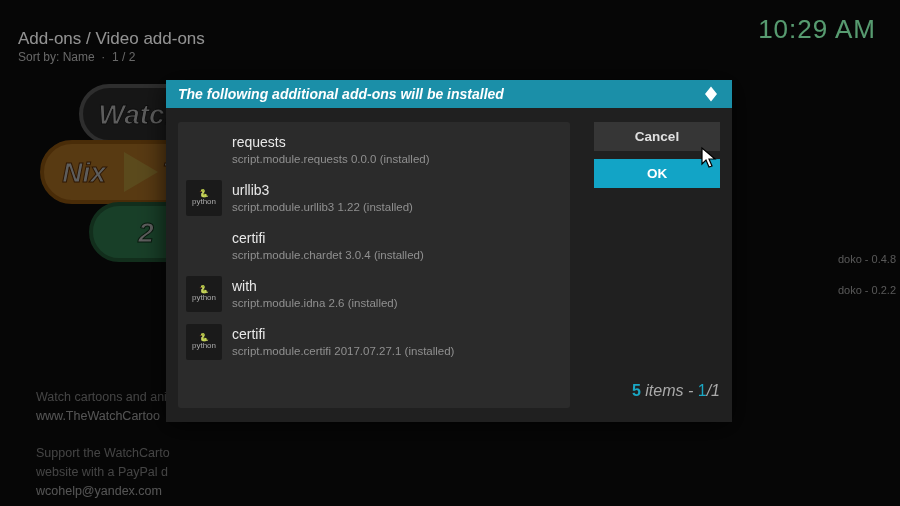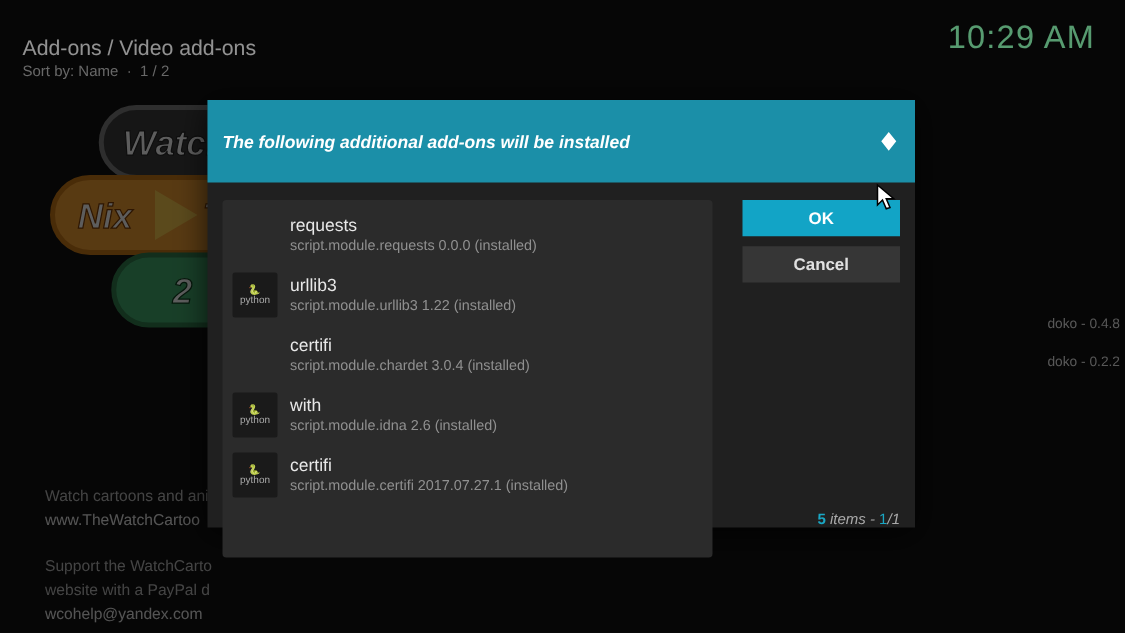--- a/index.html
+++ b/index.html
@@ -14,39 +14,39 @@
   .tile { position: relative; width: 190px; height: 190px; }
   .tile svg { position: absolute; left: 18px; top: 0; }
   .desc { position: absolute; left: 18px; top: 308px; font-size: 12.5px; color: #b8b8b8; line-height: 1.5; width: 200px; }
   .desc a { color: #e5e5e5; text-decoration: none; font-weight: normal; }
   
   .side-info { position: absolute; right: 4px; top: 244px; font-size: 11px; color: #888; text-align: right; line-height: 2.8; }
   
   .overlay { position: absolute; inset: 0; background: rgba(0,0,0,0.35); }
   
   .dialog { position: absolute; left: 166px; top: 80px; width: 566px; height: 342px; background: #202020; box-shadow: 0 4px 24px rgba(0,0,0,0.7); }
-  .dialog-header { background: #1b8fa8; padding: 24px 12px; display: flex; align-items: center; }
+  .dialog-header { background: #1b8fa8; padding: 5px 12px; display: flex; align-items: center; }
   .dialog-title { color: #fff; font-size: 14px; font-weight: bold; font-style: italic; flex: 1; }
   .kodi-icon svg { display: block; }
   
   .dialog-body { display: flex; padding: 14px 12px 8px 12px; gap: 24px; height: calc(100% - 34px); }
   .addon-list { flex: 1; background: #2b2b2b; border-radius: 3px; padding: 4px 6px; overflow: hidden; }
   .addon-item { display: flex; align-items: center; gap: 10px; padding: 6px 2px; }
   .addon-icon { width: 36px; height: 36px; background: #1a1a1a; display: flex; align-items: center; justify-content: center; border-radius: 2px; flex-shrink: 0; }
   .addon-icon.empty { background: transparent; }
   .py-logo { font-size: 8px; color: #aaa; text-align:center; line-height:1; }
   .addon-text { line-height: 1.3; }
   .addon-name { color: #e8e8e8; font-size: 14px; }
   .addon-sub { color: #909090; font-size: 11.5px; }
   
   .dialog-side { width: 126px; display: flex; flex-direction: column; gap: 8px; position: relative; }
   .btn { background: #363636; color: #e0e0e0; text-align: center; padding: 7px 0; font-size: 13.5px; font-weight: bold; cursor: pointer; }
   .btn.primary { background: #12a4c6; color: #fff; }
   
-  .pager { position: absolute; right: 12px; bottom: 0; font-size: 12px; font-style: italic; color: #aaa; }
+  .pager { position: absolute; right: 12px; bottom: 22px; font-size: 16px; font-style: italic; color: #aaa; }
   .pager .count { color: #1aa7c4; font-weight: bold; font-style: normal; }
   .pager .cur { color: #1aa7c4; font-style: normal; }
   
   .cursor { position: absolute; left: 700px; top: 146px; pointer-events: none; }
 </style>
 </head>
 <body>
 
 <div class="header">
   <div class="breadcrumb">Add-ons / Video add-ons</div>
@@ -135,22 +135,22 @@
           <div class="addon-icon">
             <div class="py-logo">🐍<br>python</div>
           </div>
           <div class="addon-text">
             <div class="addon-name">certifi</div>
             <div class="addon-sub">script.module.certifi 2017.07.27.1 (installed)</div>
           </div>
         </div>
       </div>
     <div class="dialog-side">
+      <div class="btn">Cancel</div>
       <div class="btn primary">OK</div>
-      <div class="btn">Cancel</div>
     </div>
   </div>
   <div class="pager">
     <span class="count">5</span><span> items - </span><span class="cur">1</span><span>/1</span>
   </div>
 </div>
 
 <div class="cursor">
   <svg width="20" height="24" viewBox="0 0 20 24">
     <path d="M2 2 L2 18 L6 14 L9 21 L12 20 L9 13 L15 13 Z" fill="#fff" stroke="#000" stroke-width="1.2"></path>

